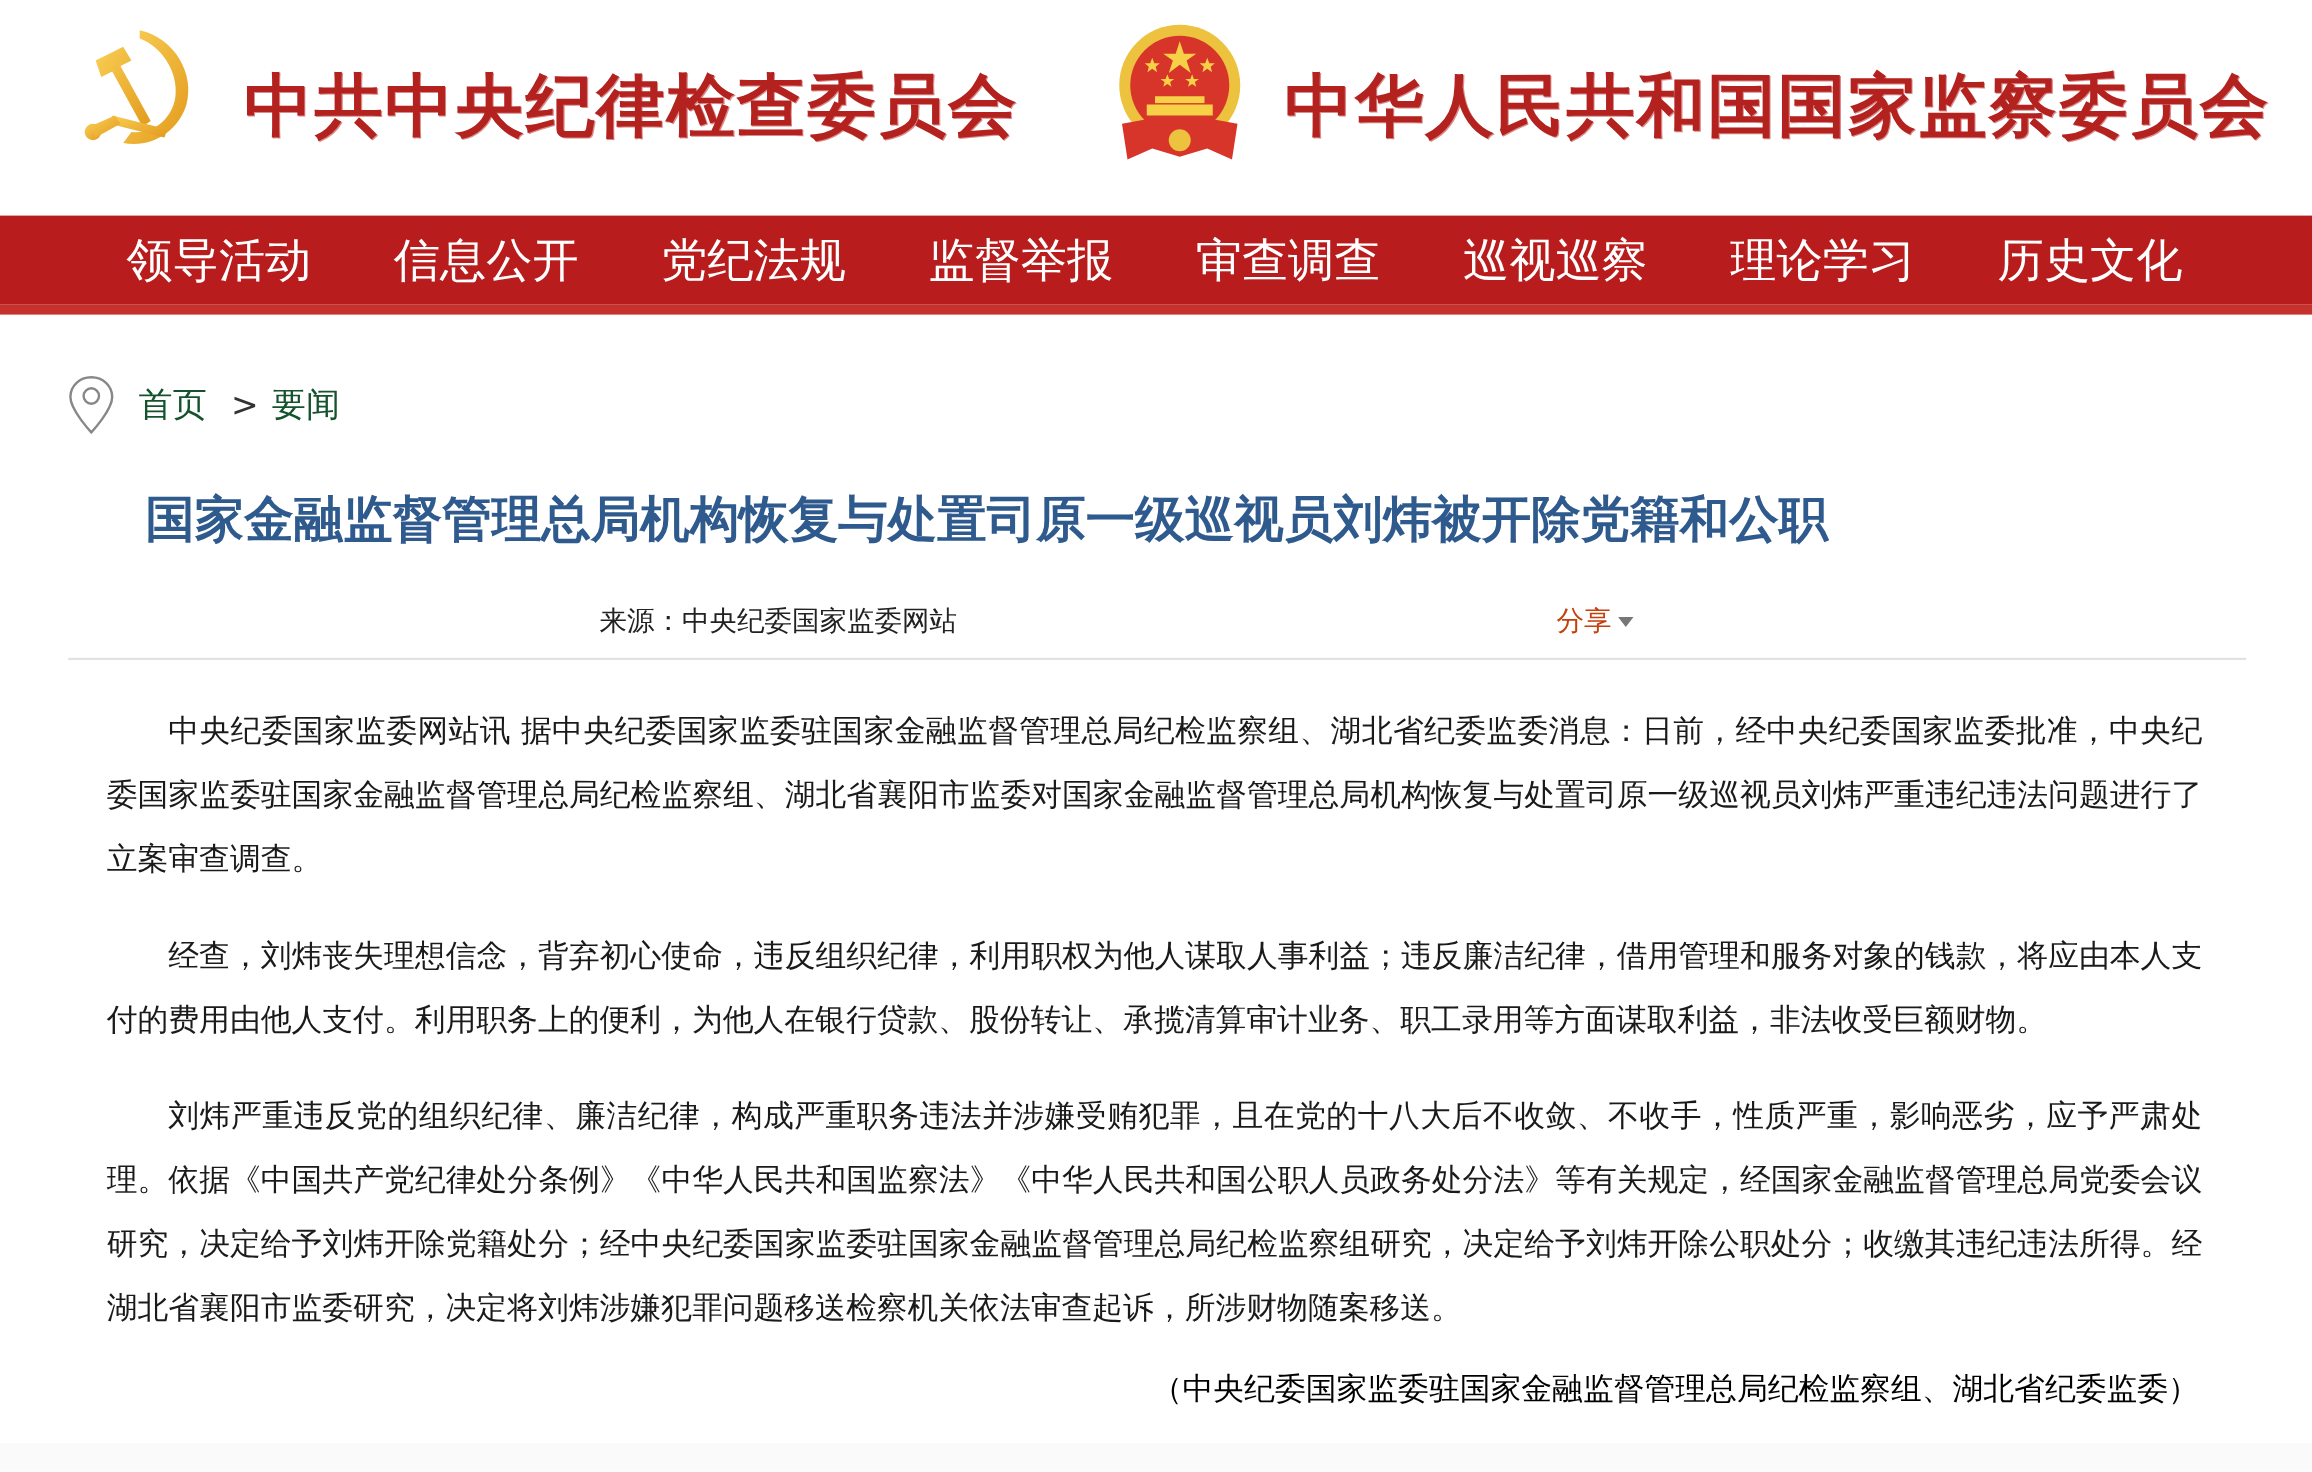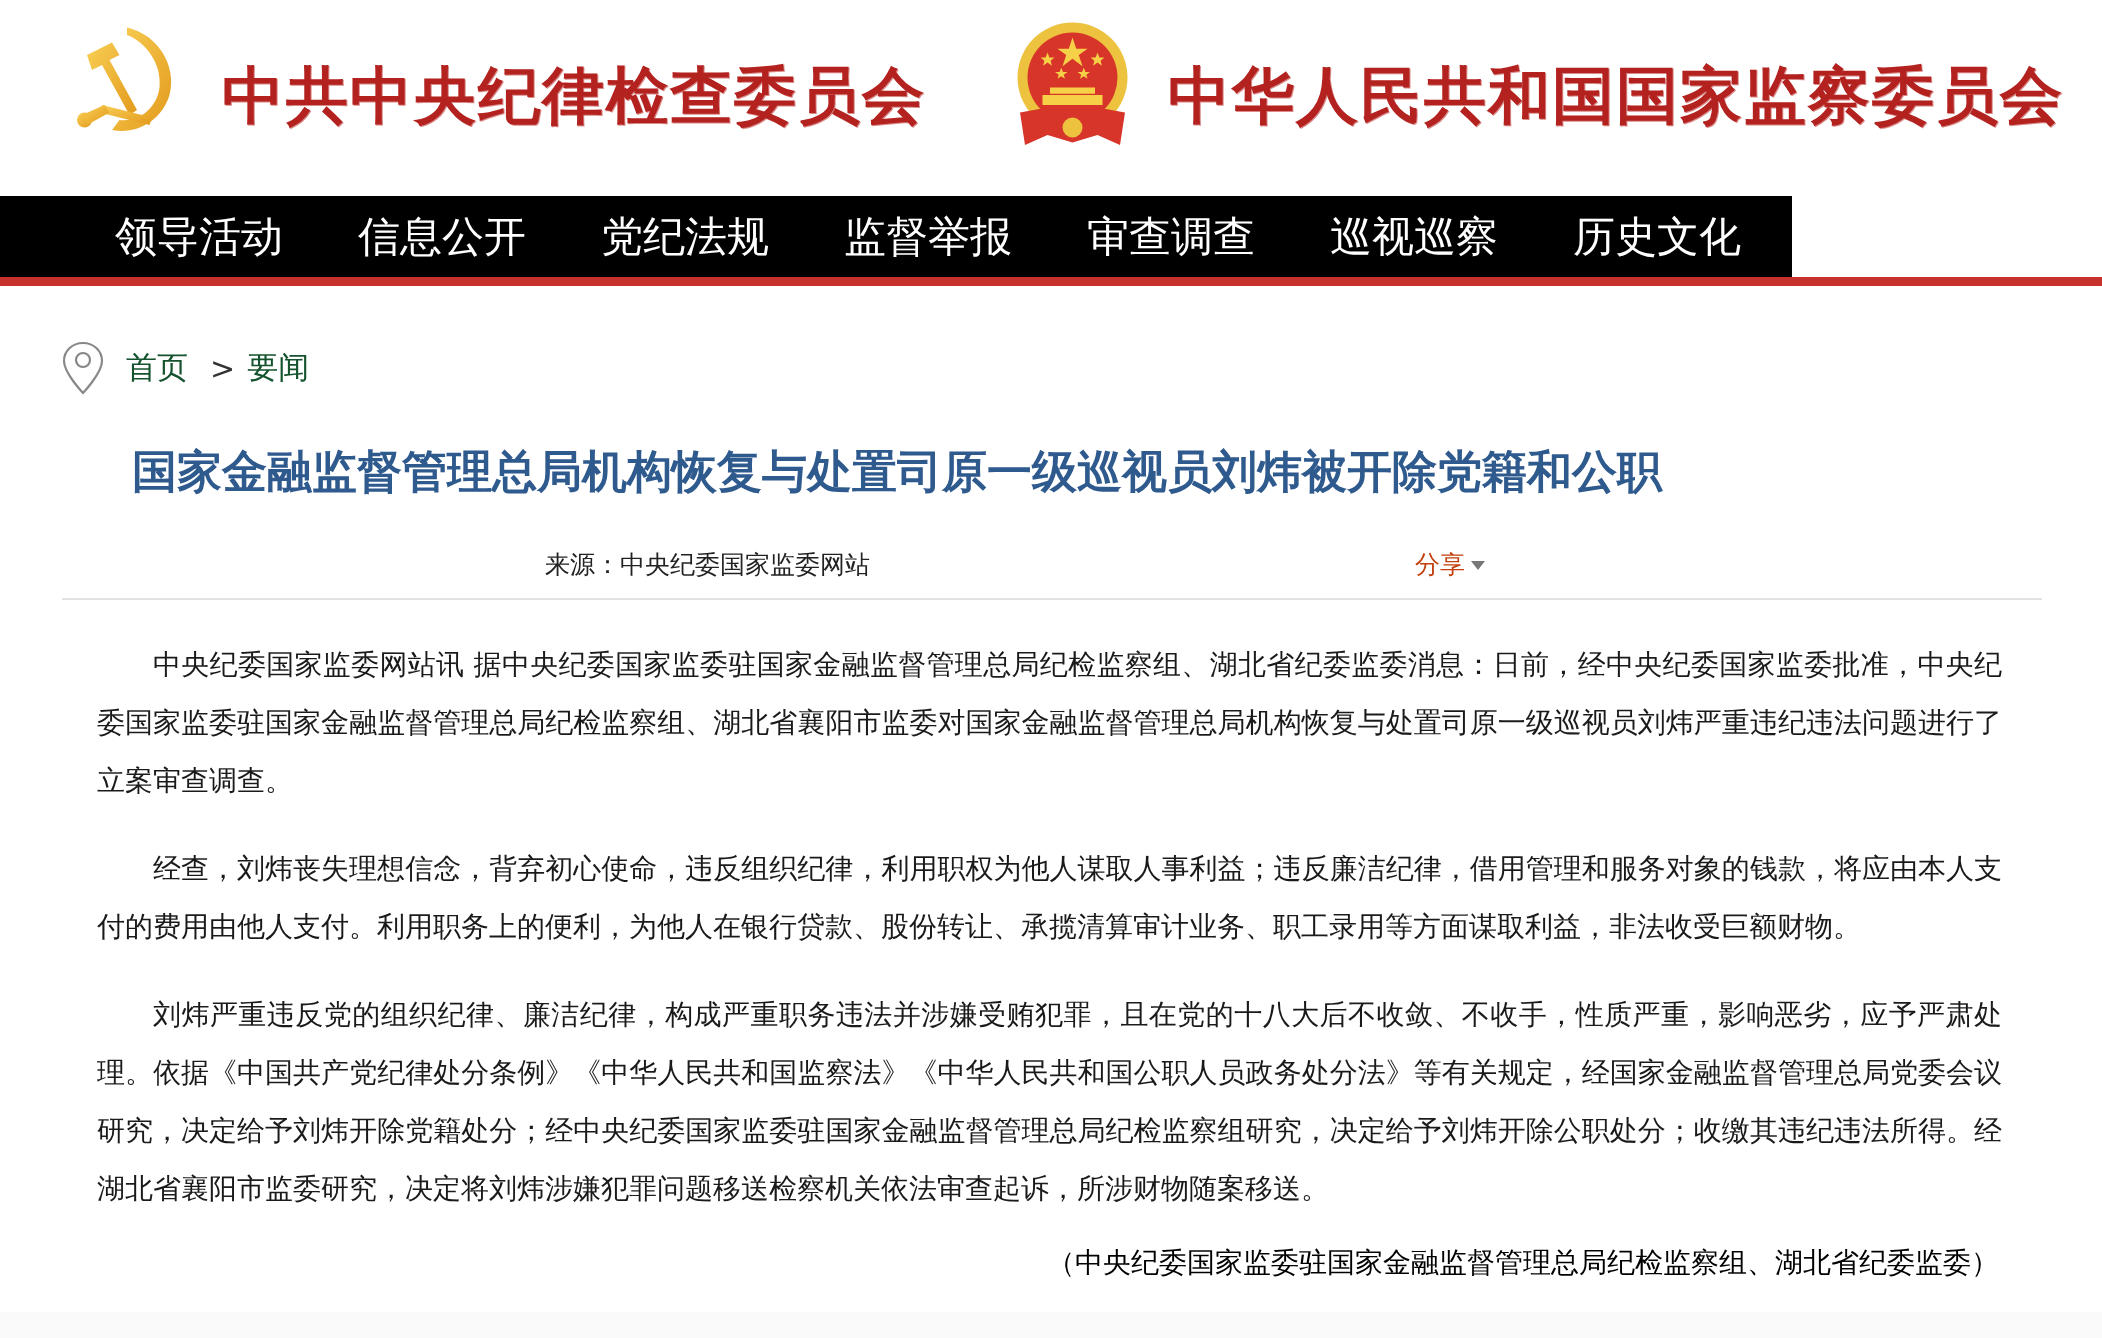--- a/index.html
+++ b/index.html
@@ -17,21 +17,21 @@
     position: absolute; top: 56px;
     font-family: "DejaVu Serif", "Liberation Serif", serif;
     font-weight: bold; color: #b3221f;
     font-size: 62px; letter-spacing: 2px; line-height: 80px;
     white-space: nowrap;
     text-shadow: 1px 1px 0 #d98c8a;
   }
   .org-title.left { left: 212px; margin-left: 10px; }
   .org-title.right { left: 1168px; }
 
-  .nav { position: absolute; left: 0; top: 196px; width: 1792px; height: 81px; background: #000000; }
+  .nav { position: absolute; left: 0; top: 196px; width: 2102px; height: 81px; background: #b91c1c; }
   .nav-stripe { position: absolute; left: 0; top: 277px; width: 2102px; height: 9px; background: #c7312c; }
   .nav-items { position: absolute; left: 115px; top: 0; height: 81px; display: flex; align-items: center; }
   .nav-item {
     font-family: "DejaVu Serif", "Liberation Serif", serif;
     color: #fff; font-size: 42px; line-height: 81px;
     width: 243px; white-space: nowrap; cursor: pointer;
   }
 
   .breadcrumb { position: absolute; left: 60px; top: 340px; height: 56px; display: flex; align-items: center; }
   .pin { width: 46px; height: 56px; margin-right: 20px; }
@@ -91,22 +91,22 @@
 </div>
 
 <nav class="nav">
   <div class="nav-items">
     <div class="nav-item">领导活动</div>
     <div class="nav-item">信息公开</div>
     <div class="nav-item">党纪法规</div>
     <div class="nav-item">监督举报</div>
     <div class="nav-item">审查调查</div>
     <div class="nav-item">巡视巡察</div>
+    <div class="nav-item">理论学习</div>
     <div class="nav-item">历史文化</div>
-    <div class="nav-item">理论学习</div>
   </div>
 </nav>
 <div class="nav-stripe"></div>
 
 <div class="breadcrumb">
   <svg class="pin" viewBox="0 0 46 56">
     <path d="M23 3 C12 3 4 11 4 21 C4 33 23 53 23 53 C23 53 42 33 42 21 C42 11 34 3 23 3 Z" fill="none" stroke="#888" stroke-width="2.2"></path>
     <circle cx="23" cy="20" r="7" fill="none" stroke="#888" stroke-width="2.2"></circle>
   </svg>
   <span class="crumb">首页</span>

